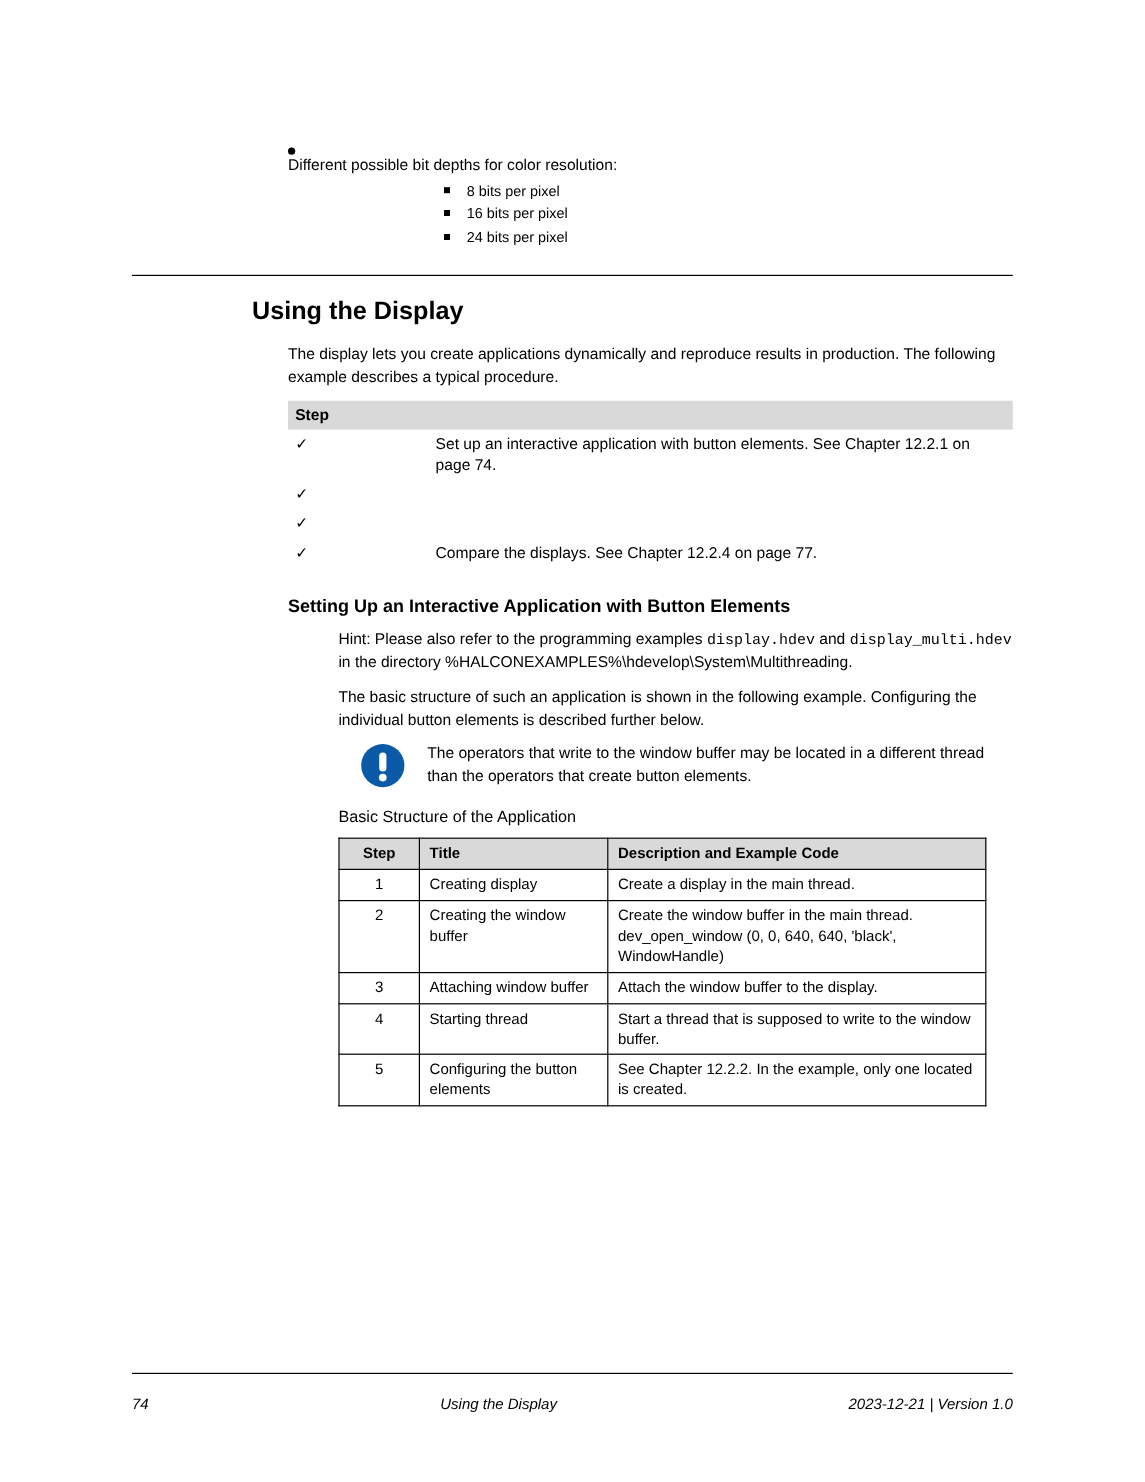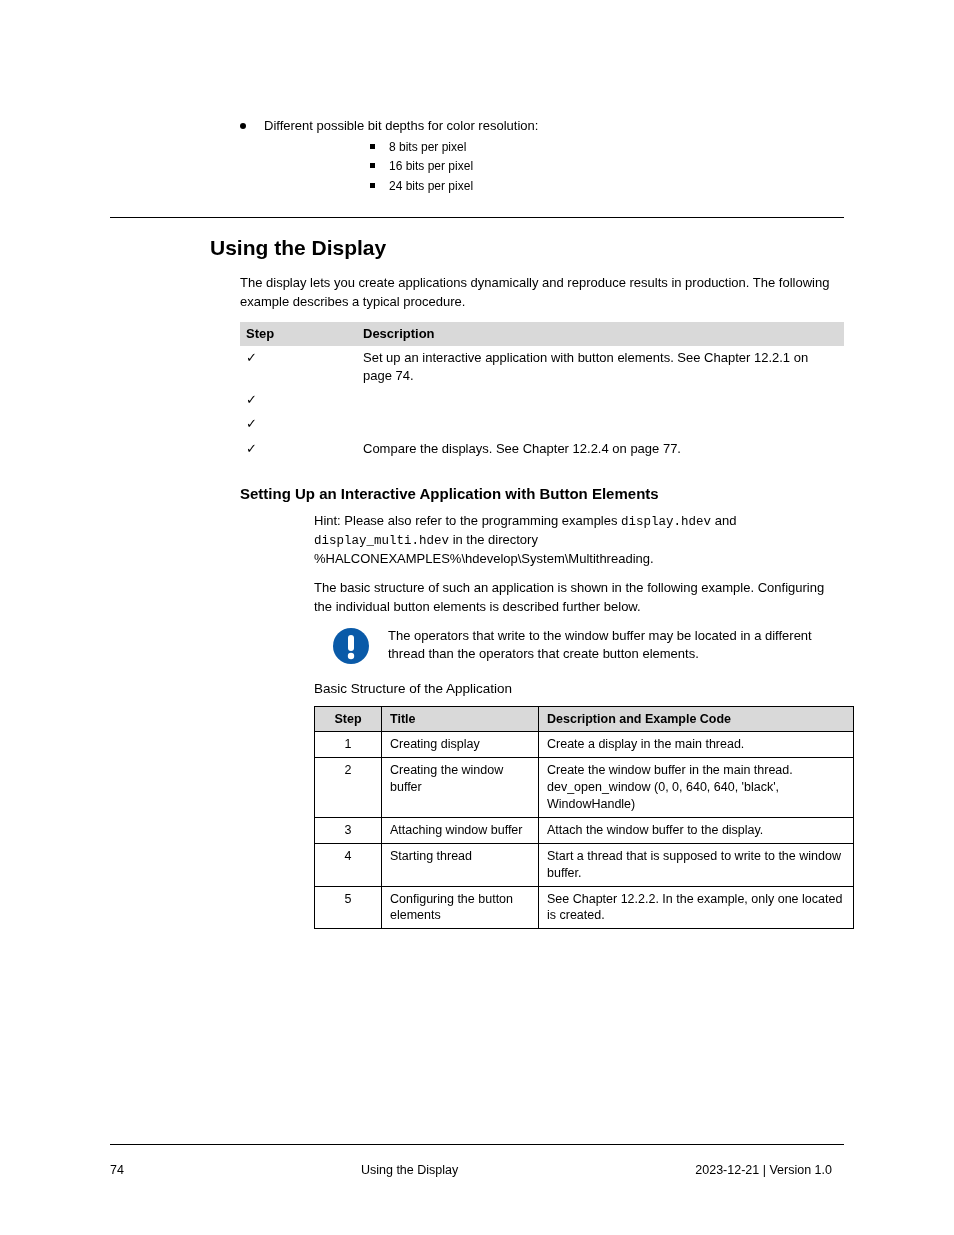--- a/index.html
+++ b/index.html
@@ -19,20 +19,21 @@
   }
   .content-col {
     margin-left: 130px; 
   }
   .small-bullet-line {
     display: flex;
     align-items: flex-start;
     margin: 2px 0;
     font-size: 13px;
     line-height: 1.35;
+    flex-direction: column;
   }
   .small-bullet-line .dot {
     width: 6px; height: 6px; background:#000; border-radius:50%;
     margin-right: 18px; margin-top: 6px; flex: 0 0 auto;
   }
   .sub-list {
     margin: 4px 0 0 130px;
     padding: 0;
     list-style: none;
   }
@@ -130,28 +131,29 @@
   }
   .footer-rule {
     border: 0; border-top: 1px solid #000;
     margin: 0;
     position: absolute;
     left: 110px; right: 110px;
     bottom: 90px;
   }
   .footer {
     position: absolute;
-    left: 110px; right: 122px;
+    left: 110px; right: 110px;
     bottom: 58px;
     display: flex;
     justify-content: space-between;
     font-size: 12.5px;
+    font-style: italic;
   }
   .cc { 
-    margin-left: 74px;
+    margin-left: 42px;
   }
 </style>
 </head>
 <body>
 
 <div class="page">
 
   <div style="height:115px"></div>
 
   <div class="content-col">
@@ -178,21 +180,20 @@
   <hr class="rule">
 
   <h2 class="h2" style="margin-left:100px;">Using the Display</h2>
 
   <div class="content-col">
     <p class="para">The display lets you create applications dynamically and reproduce results in production. The following example describes a typical procedure.</p>
 
     <div>
       <div class="two-col-row header">
         <div class="c1">Step</div>
-        <div class="c2">Description</div>
       </div>
       <div class="two-col-row">
         <div class="c1">✓</div>
         <div class="c2">Set up an interactive application with button elements. See Chapter 12.2.1 on page 74.</div>
       </div>
       <div class="two-col-row">
         <div class="c1">✓</div>
       </div>
       <div class="two-col-row">
         <div class="c1">✓</div>

